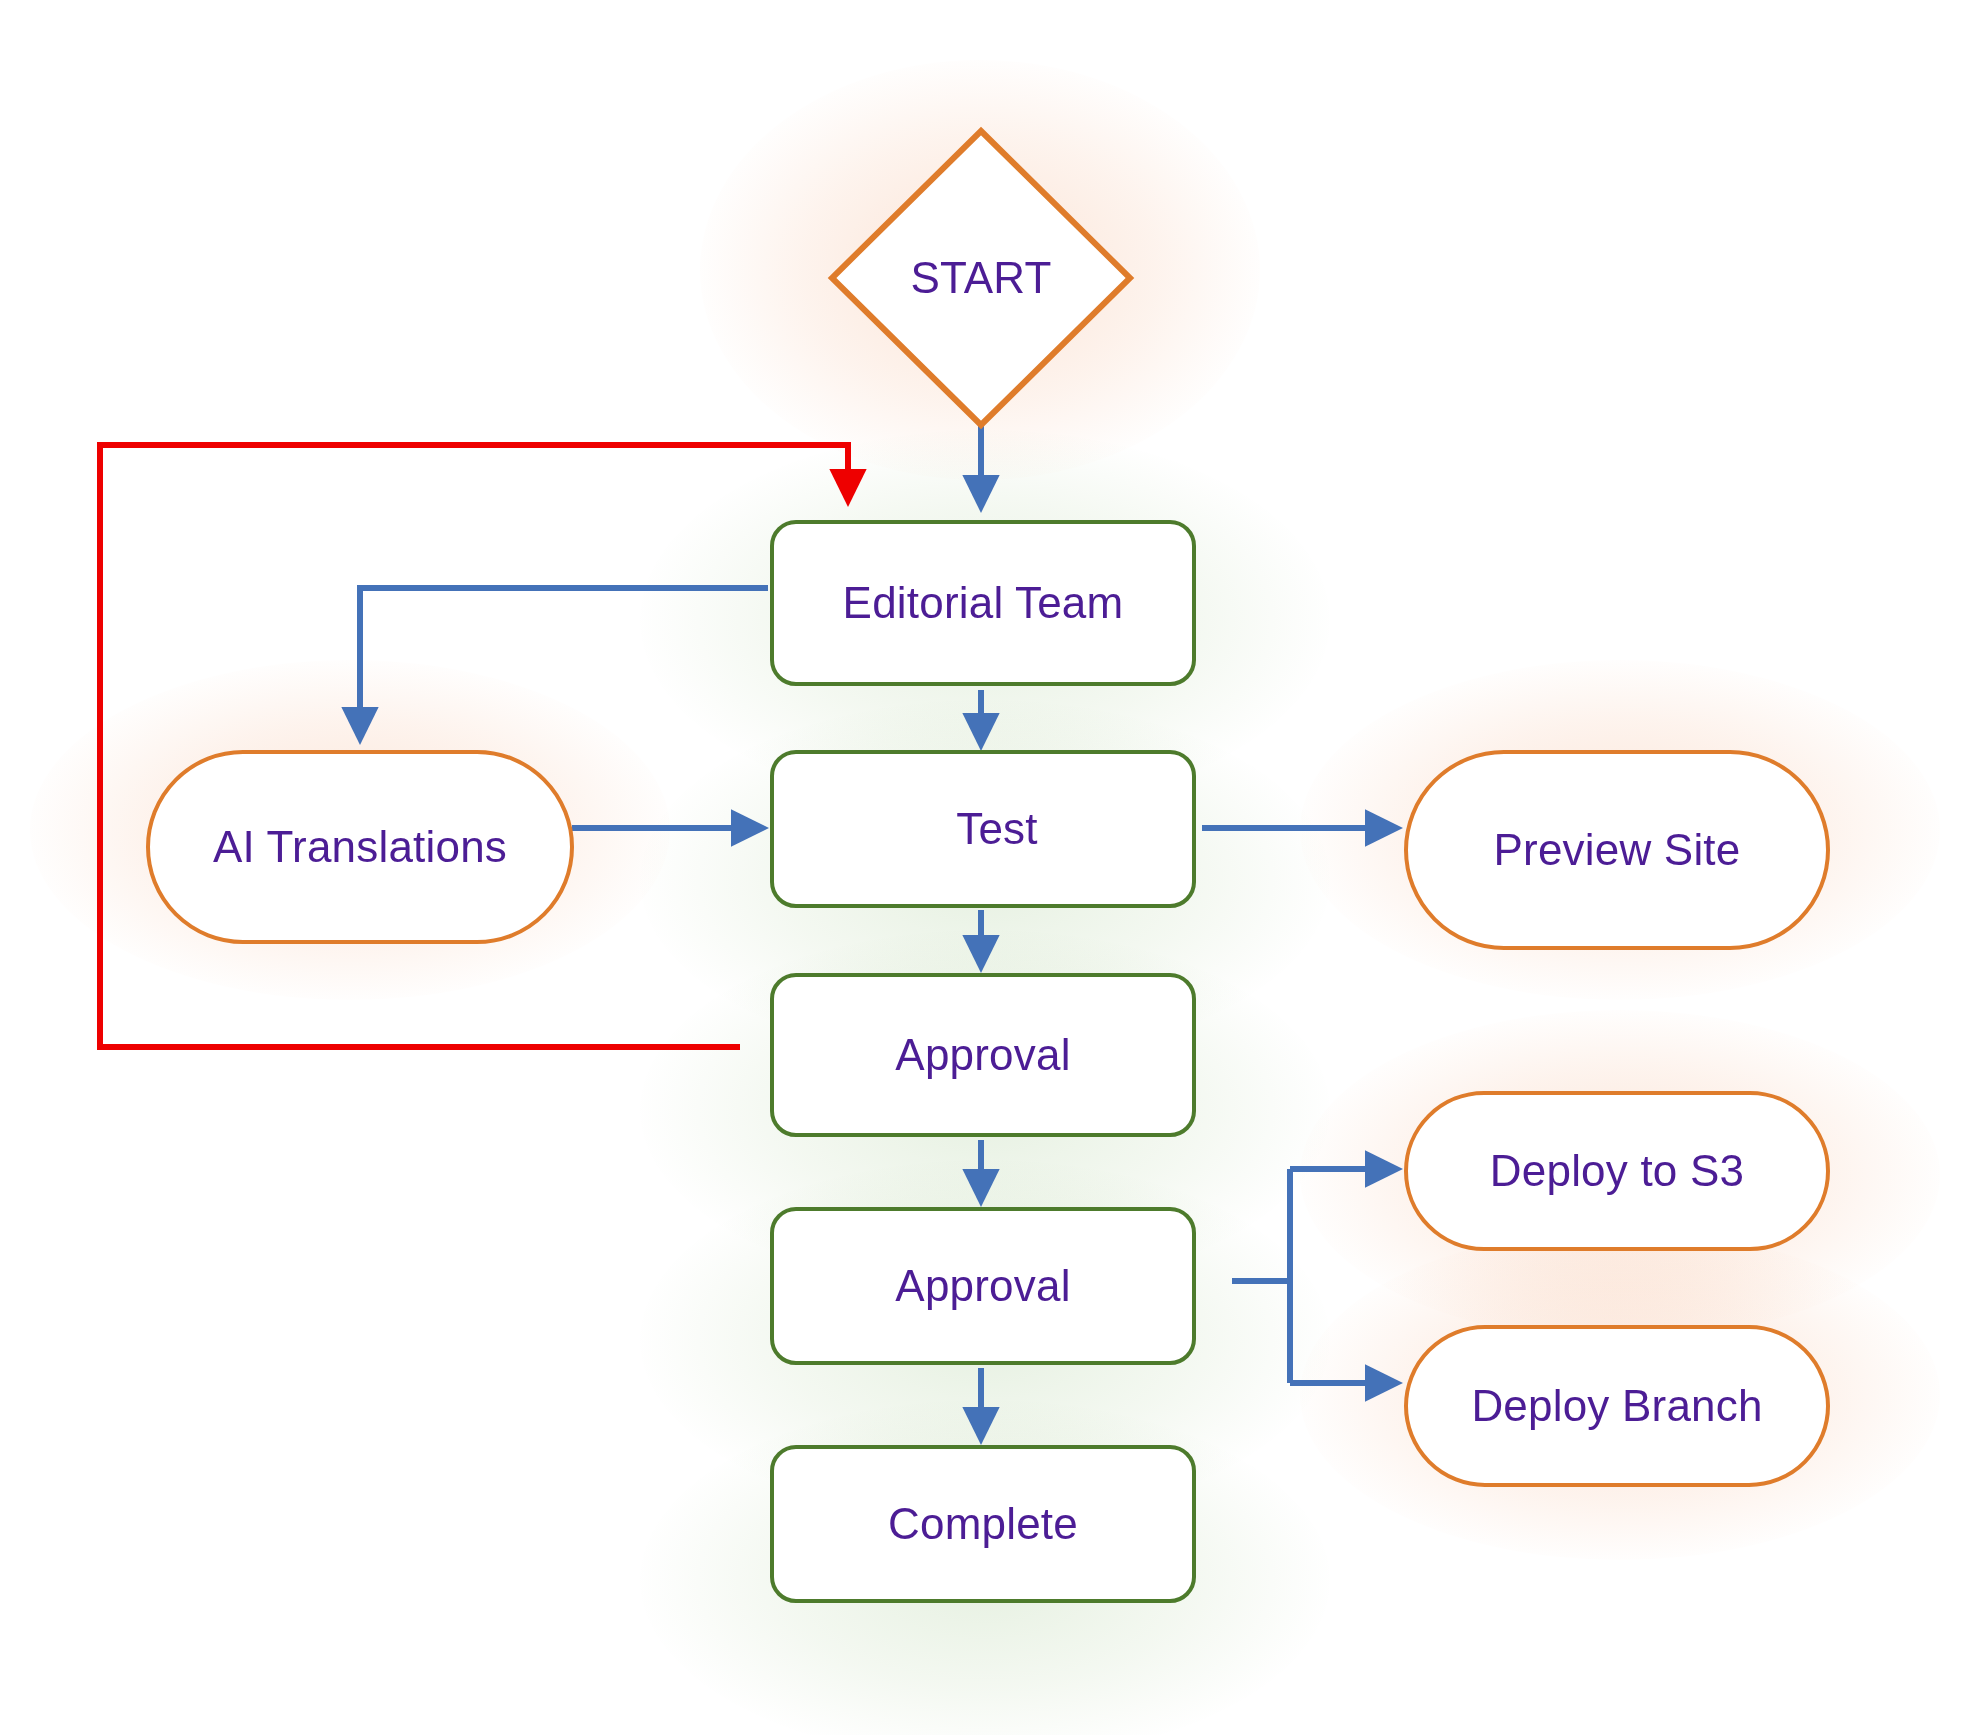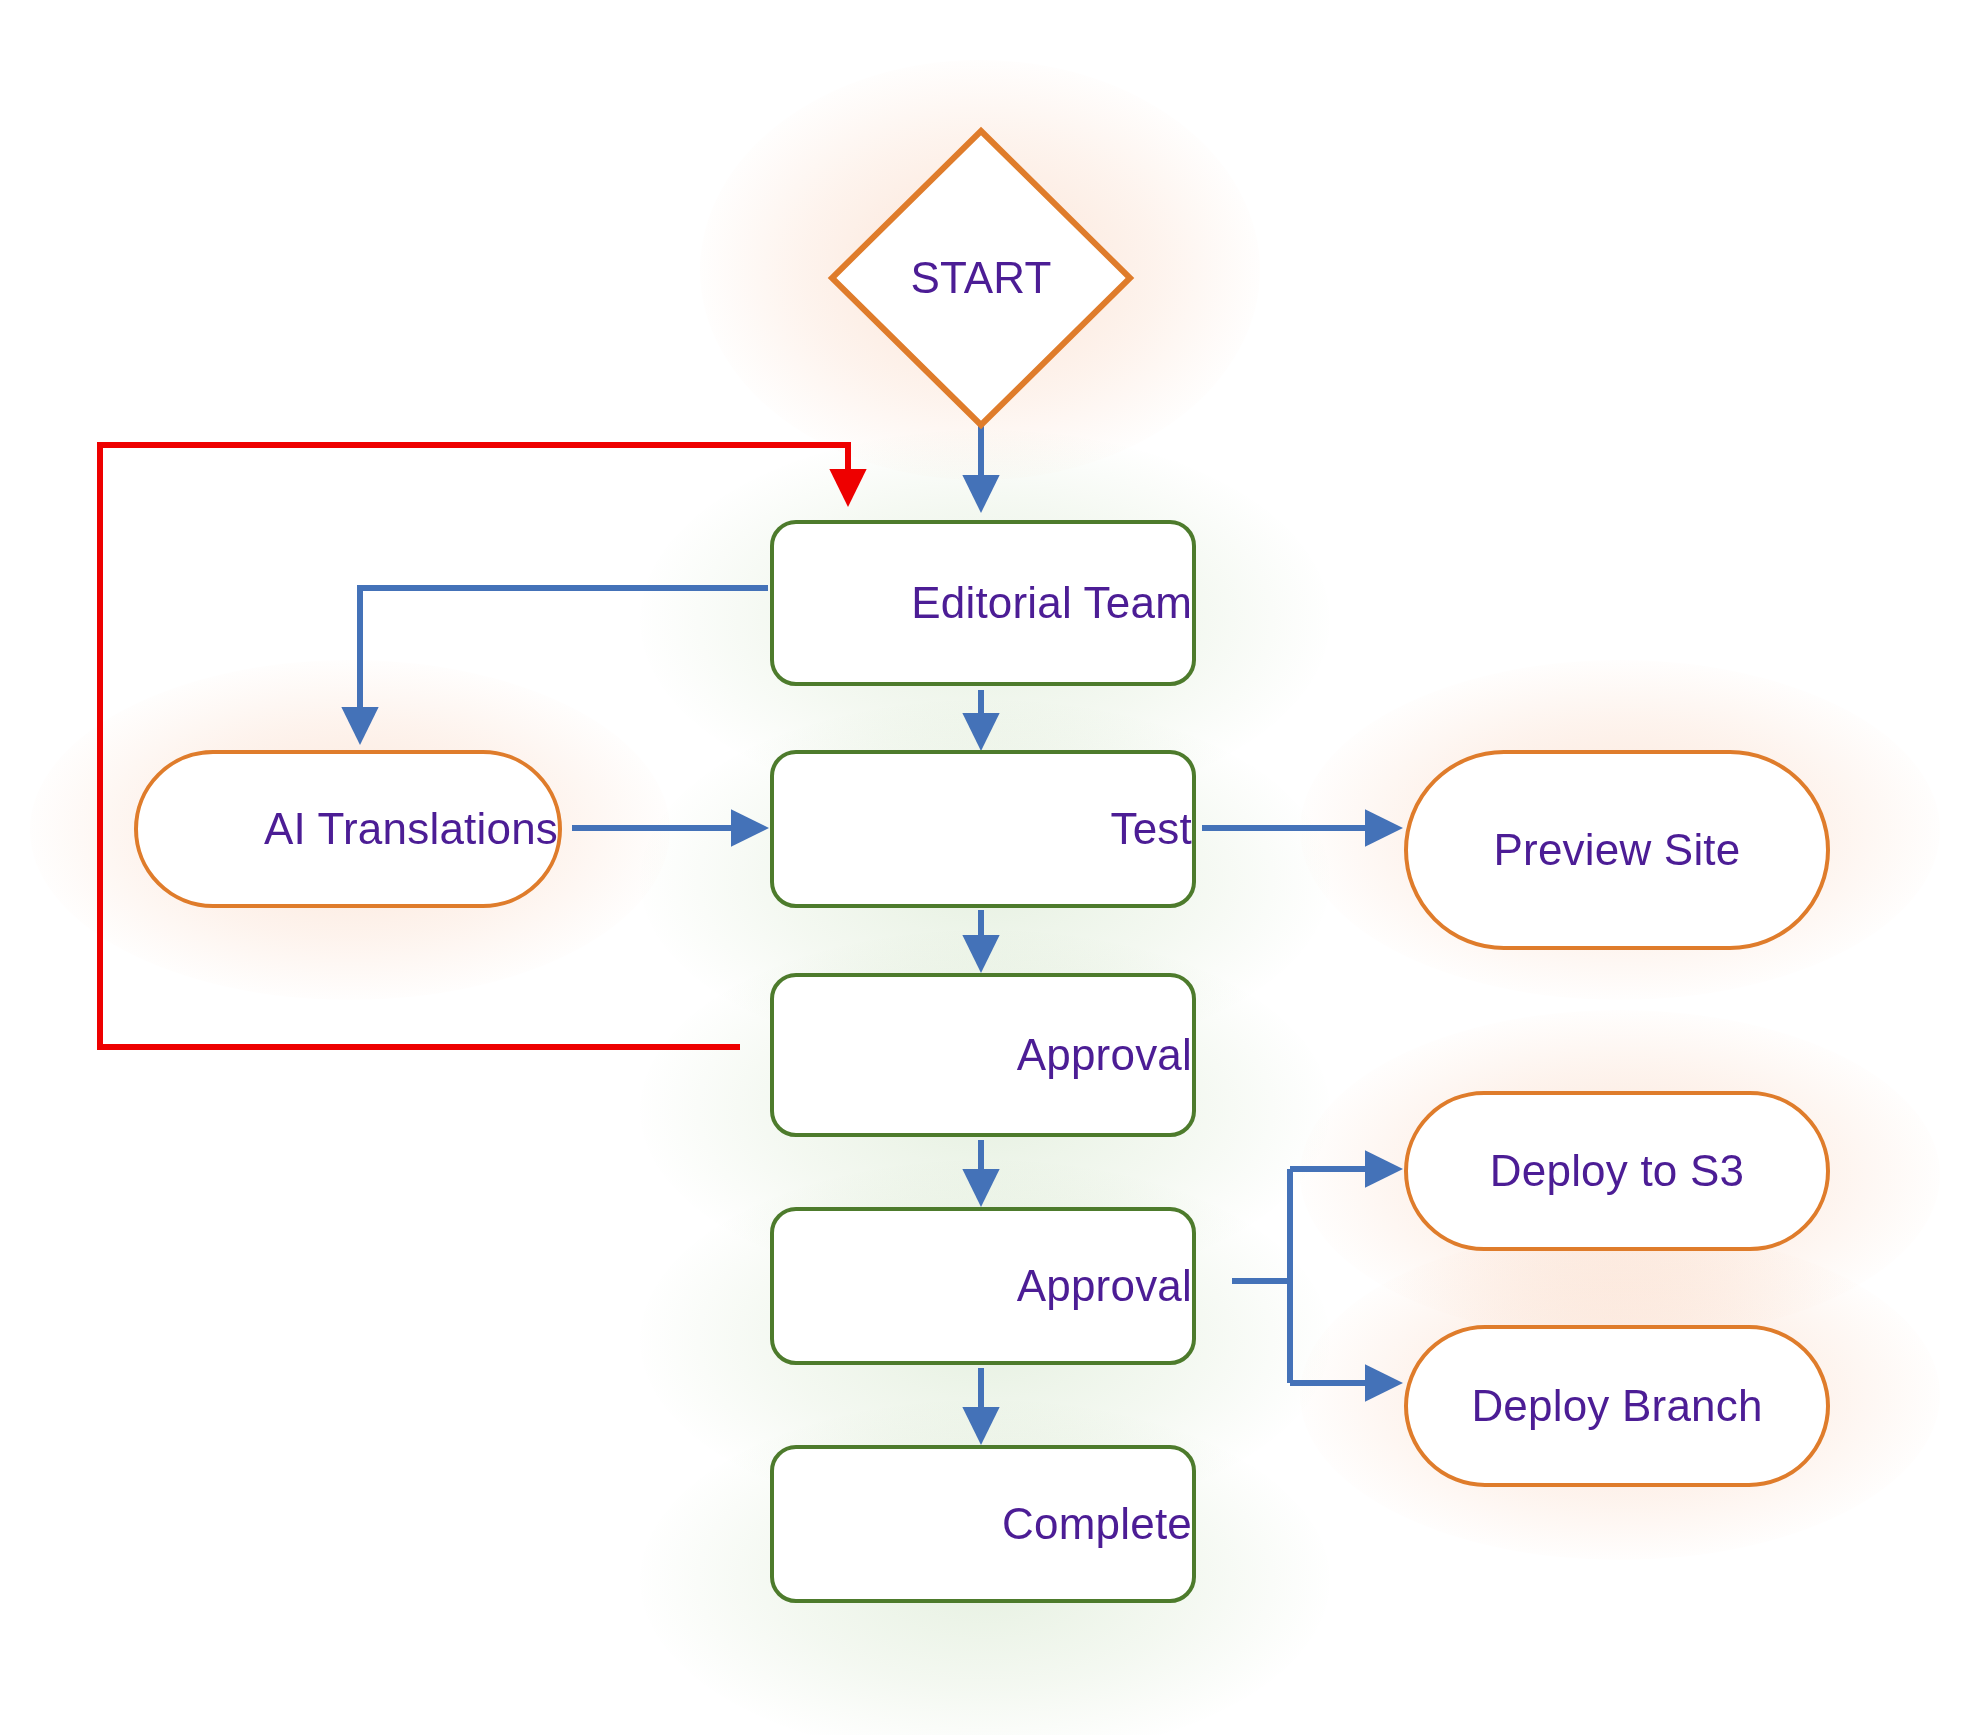--- a/index.html
+++ b/index.html
@@ -38,21 +38,20 @@
   .node-label {
     font-size: 44px;
     line-height: 1.1;
     letter-spacing: 0.2px;
     color: #4c1d95;
     white-space: nowrap;
   }
   .process-node {
     border: 4px solid #4d7b2c;
     border-radius: 26px;
-    justify-content: flex-end;
   }
   .pill-node {
     border: 4px solid #df7c2b;
     border-radius: 999px;
   }
   .diamond-label {
     position: absolute;
     display: flex;
     align-items: center;
     justify-content: center;
@@ -132,21 +131,21 @@
   <div class="layer-nodes">
 
     <div class="diamond-label" style="left:832px; top:236px; width:298px; height:84px;">
       <span class="node-label">START</span>
     </div>
 
     <div class="node process-node" style="left:770px; top:520px; width:426px; height:166px;">
       <span class="node-label">Editorial Team</span>
     </div>
 
-    <div class="node pill-node" style="left:134px; top:750px; width:428px; height:158px;justify-content:flex-end;">
+    <div class="node pill-node" style="left:146px; top:750px; width:428px; height:194px;">
       <span class="node-label">AI Translations</span>
     </div>
 
     <div class="node process-node" style="left:770px; top:750px; width:426px; height:158px;padding-left:28px;">
       <span class="node-label">Test</span>
     </div>
 
     <div class="node pill-node" style="left:1404px; top:750px; width:426px; height:200px;">
       <span class="node-label">Preview Site</span>
     </div>

